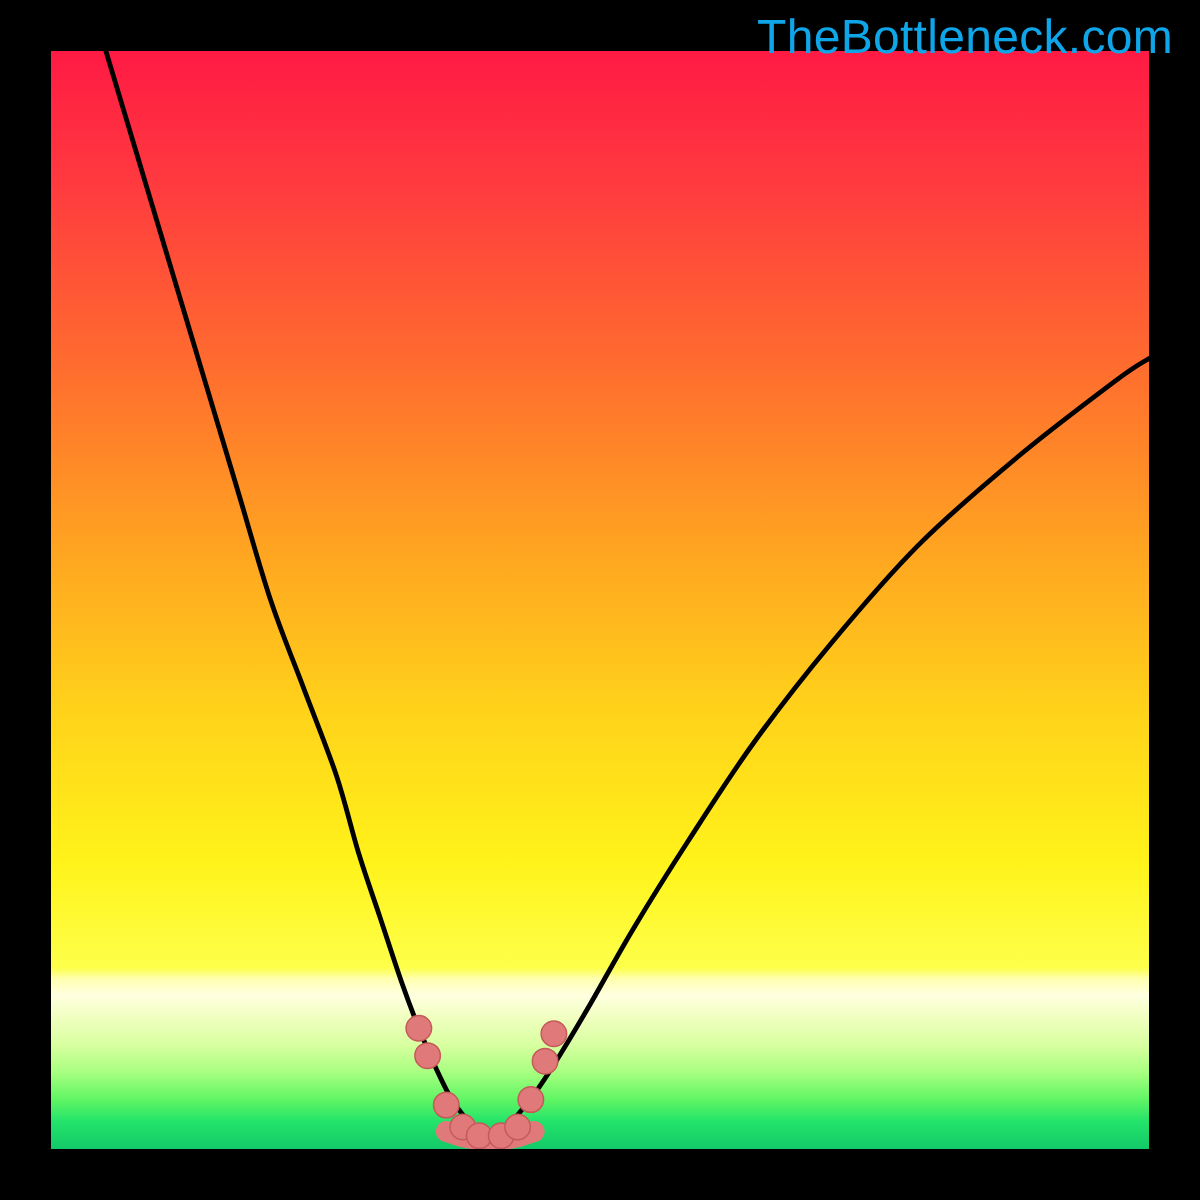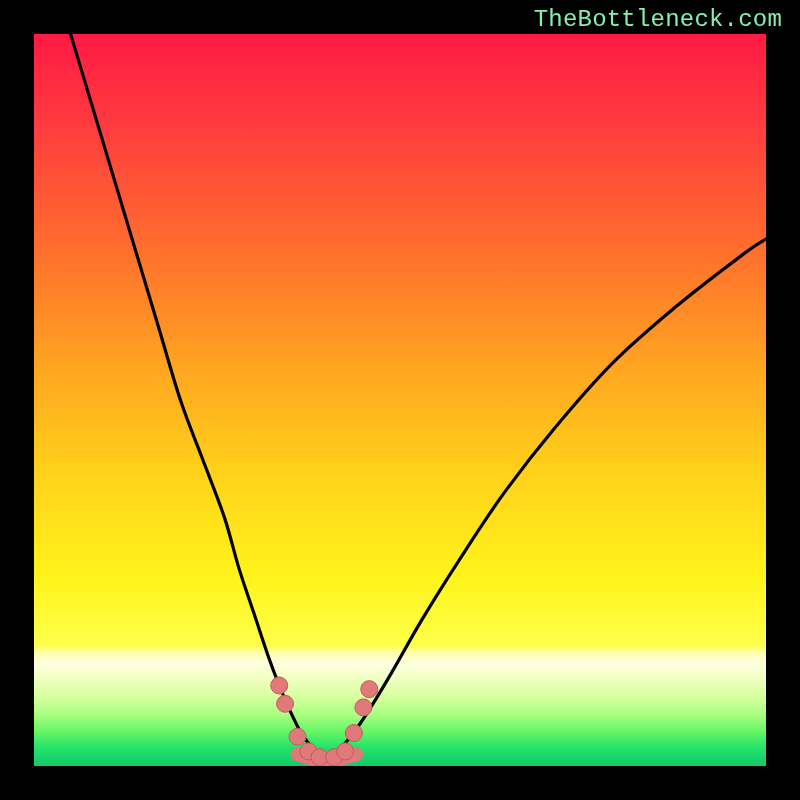--- a/index.html
+++ b/index.html
@@ -27,23 +27,23 @@
     overflow: hidden;
   }
   .gradient {
     position: absolute;
     inset: 0;
   }
   .watermark {
     position: absolute;
     top: 6px;
     right: 18px;
-    font-family: Liberation Mono, monospace;
-    font-size: 24px;
-    color: #86efac;
+    font-family: Liberation Sans, sans-serif;
+    font-size: 32px;
+    color: #0ea5e9;
     letter-spacing: 0.2px;
   }
   svg.curves {
     position: absolute;
     inset: 0;
   }
 </style>
 </head>
 <body>
 

